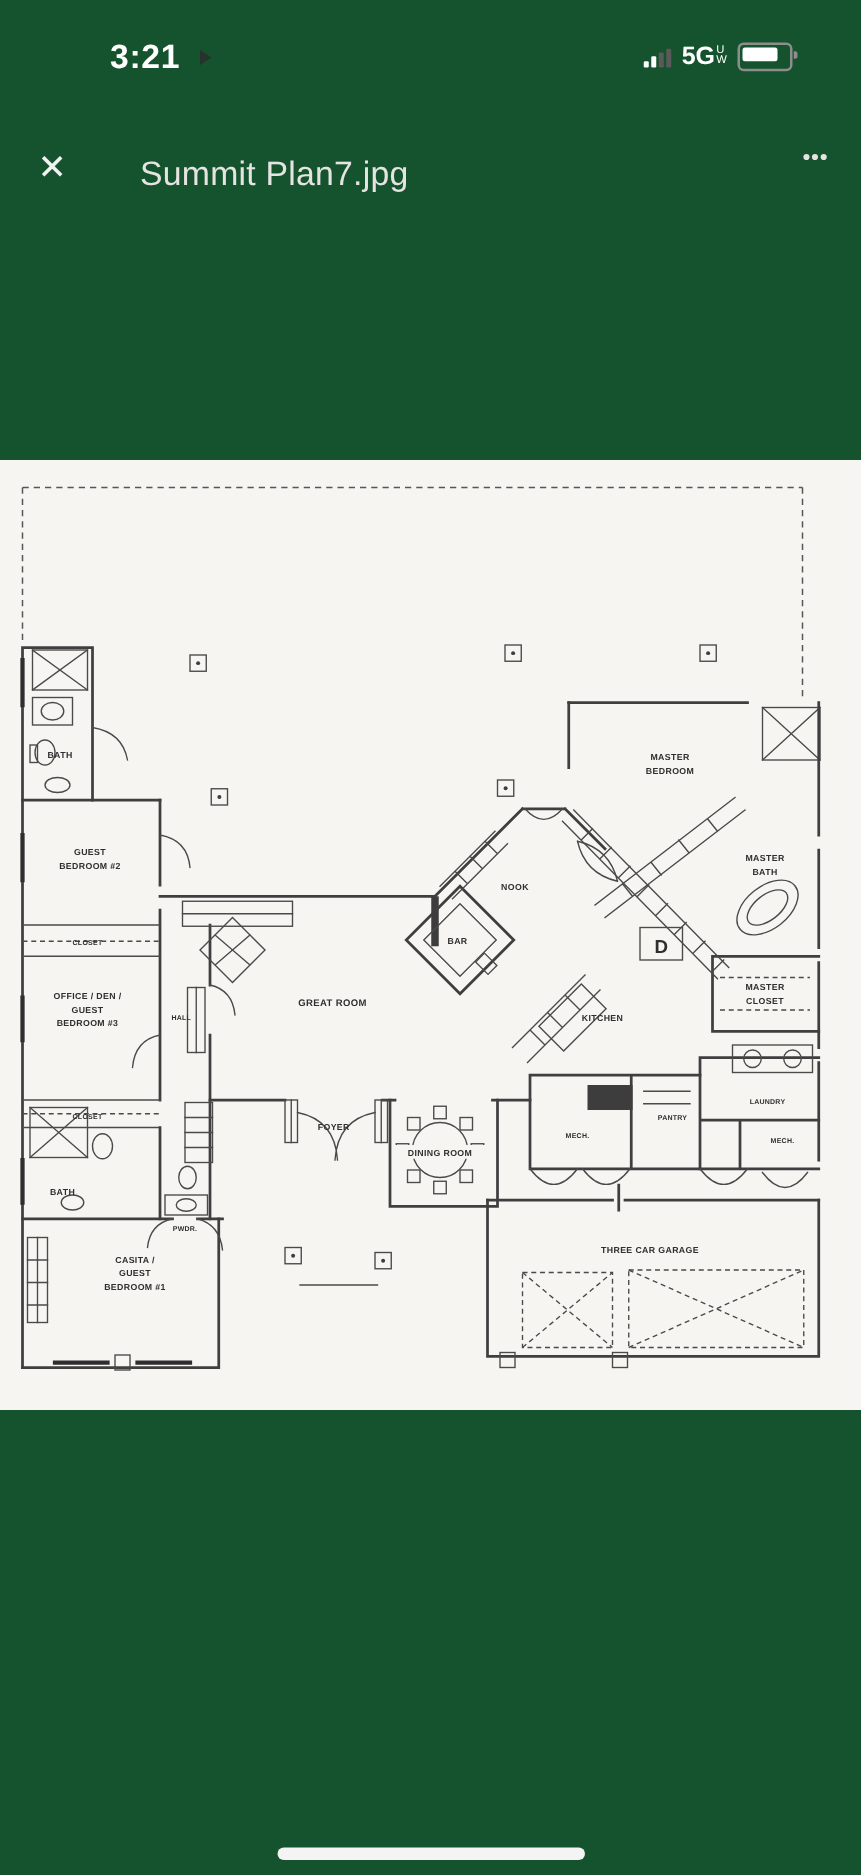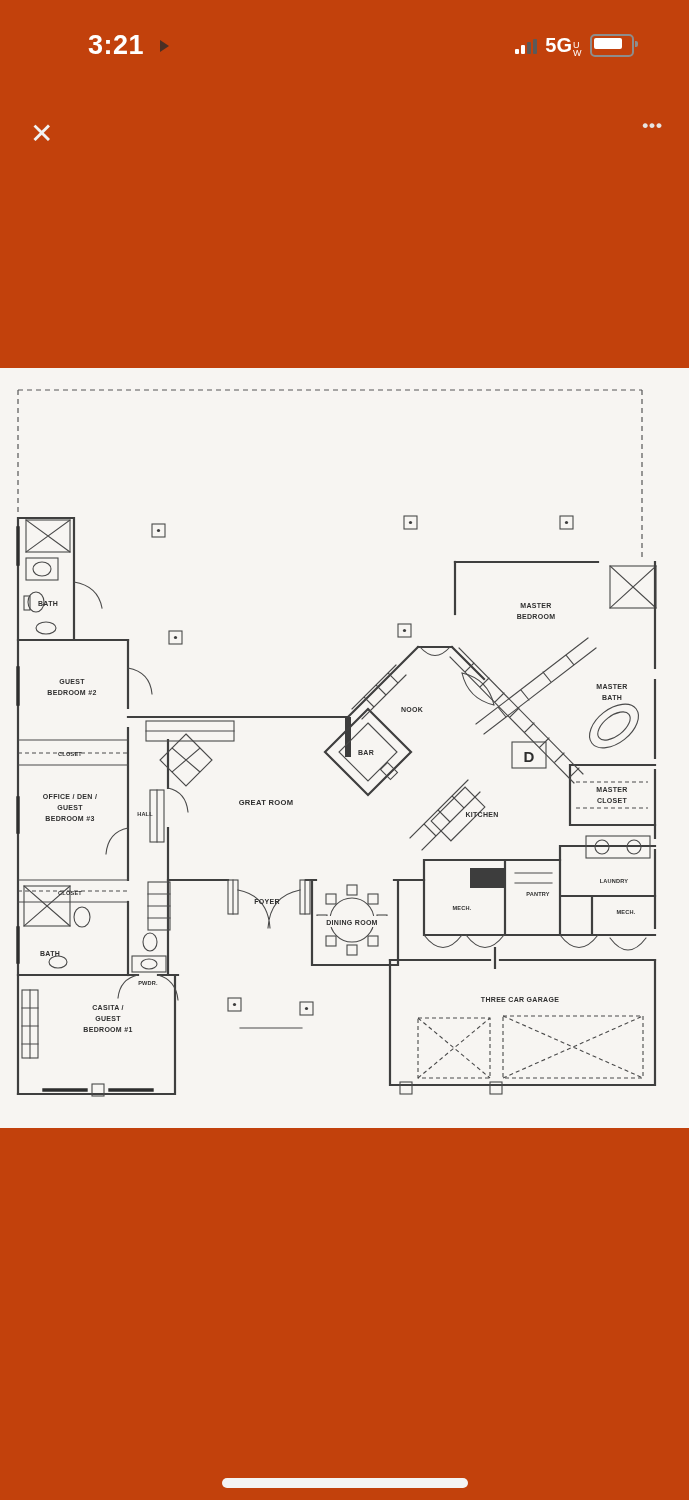--- a/index.html
+++ b/index.html
@@ -1,29 +1,29 @@
 <!DOCTYPE html>
 <html><head>
 <meta charset="utf-8">
 <style>
   html,body{margin:0;padding:0;background:#000;}
-  .screen{position:relative;width:689px;height:1500px;background:#c2410c;overflow:hidden;
+  .screen{position:relative;width:689px;height:1500px;background:#14532d;overflow:hidden;
           font-family:"Liberation Sans",sans-serif;-webkit-font-smoothing:antialiased;}
 
   
   .status-bar{position:absolute;top:0;left:0;width:100%;height:90px;}
   .time{position:absolute;left:88px;top:30px;color:#fff;font-size:27px;font-weight:700;letter-spacing:.5px;}
   .loc-icon{position:absolute;left:160px;top:40px;width:0;height:0;border-left:9px solid #2a2a2a;
             border-top:6px solid transparent;border-bottom:6px solid transparent;opacity:.8;}
   .status-right{position:absolute;right:55px;top:34px;display:flex;align-items:center;gap:8px;}
   .sig{display:flex;align-items:flex-end;gap:2px;height:16px;}
   .sig i{display:block;width:4px;border-radius:1px;background:#fff;}
   .sig i:nth-child(1){height:5px;}  .sig i:nth-child(2){height:9px;}
   .sig i:nth-child(3){height:12px;background:#5a5a5a;} .sig i:nth-child(4){height:15px;background:#5a5a5a;}
-  .net{color:#fff;font-size:20px;font-weight:700;display:flex;align-items:flex-end;}
+  .net{color:#fff;font-size:20px;font-weight:700;display:flex;align-items:flex-start;}
   .net-sub{display:inline-block;width:9px;font-size:9px;line-height:8px;word-break:break-all;
            margin-left:1px;margin-top:1px;font-weight:400;}
   .battery{position:relative;width:40px;height:19px;border:2px solid #8d8d8d;border-radius:5px;}
   .bat-fill{position:absolute;left:2px;top:2px;width:28px;height:11px;background:#fff;border-radius:2px;}
   .bat-tip{position:absolute;right:-6px;top:5px;width:3px;height:6px;background:#8d8d8d;border-radius:0 2px 2px 0;}
 
   
   .viewer-header{position:absolute;top:112px;left:0;width:100%;height:60px;display:flex;align-items:center;}
   .close{position:absolute;left:30px;top:8px;background:none;border:none;color:#f2f2f2;
          font-size:28px;font-weight:400;padding:0;line-height:1;cursor:pointer;}
@@ -71,20 +71,21 @@
       </div>
       <div class="battery">
         <div class="bat-fill"></div>
           <div class="bat-tip"></div>
       </div>
     </div>
   </div>
 
   <div class="viewer-header">
     <button class="close">✕</button>
+    <div class="title">Summit Plan7.jpg</div>
     <button class="more">•••</button>
   </div>
 
   <div class="photo-area">
     <svg width="689" height="760" viewBox="0 0 689 760" xmlns="http://www.w3.org/2000/svg">
 
       <g>
         <path class="dash" d="M18,22 H642"></path>
         <path class="dash" d="M18,22 V148"></path>
         <path class="dash" d="M642,22 V192"></path>

